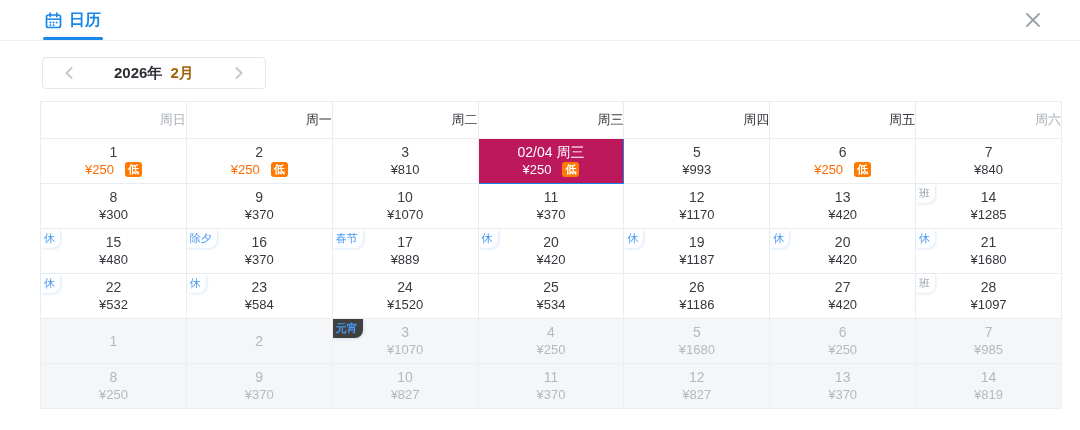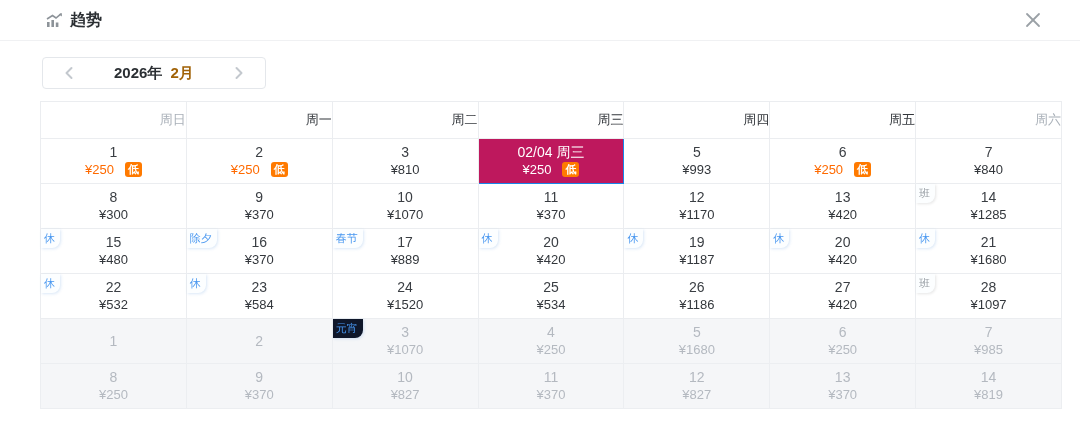--- a/index.html
+++ b/index.html
@@ -44,40 +44,44 @@
   .low-badge { background: #ff7a00; color: #fff; font-size: 11px; line-height: 15px;
     padding: 0 3px; border-radius: 3px; font-weight: 700; }
   .corner-badge { position: absolute; top: 0; left: 0; z-index: 2; font-size: 11px;
     line-height: 16px; padding: 1px 5px 2px 3px; color: #4796f0; background: #fcfeff;
     border-radius: 0 0 8px 0; box-shadow: 1px 1px 3px rgba(90,150,220,.22); }
   .corner-badge.work { color: #9aa0a6; box-shadow: 1px 1px 3px rgba(0,0,0,.10); }
   td.selected { background: #be185d; border-color: #1787ea; }
   td.selected .day-label, td.selected .price { color: #fff; }
   tr.muted td { background: #f5f6f8; border-color: #eceef1; }
   tr.muted .day-label, tr.muted .price { color: #b4b9c0; }
-  tr.muted .corner-badge { background: #0f172a; }
+  tr.muted .corner-badge { background: #404040; font-weight: bold; }
 </style>
 </head>
 <body>
 
 
 
 
 <div class="topbar">
-  <div class="tab">
+  <div class="tab active">
     <span class="ticon">
-      <svg width="18" height="17" viewBox="0 0 18 17">
-        <rect x="2" y="10" width="2.6" height="5" fill="#8d9399"></rect>
-        <rect x="6.4" y="8" width="2.6" height="7" fill="#8d9399"></rect>
-        <rect x="10.8" y="10.5" width="2.6" height="4.5" fill="#8d9399"></rect>
-        <polyline points="2,7 7.5,3.5 11,6 16,1.8" fill="none" stroke="#8d9399" stroke-width="1.6"></polyline>
-        <polygon points="16.8,1 16.9,4.4 13.8,2.2" fill="#8d9399"></polygon>
+      <svg width="17" height="17" viewBox="0 0 17 17">
+        <rect x="1.5" y="3" width="14" height="12.5" rx="2" fill="none" stroke="#1787ea" stroke-width="1.7"></rect>
+        <line x1="5.2" y1="1" x2="5.2" y2="4.6" stroke="#1787ea" stroke-width="1.7" stroke-linecap="round"></line>
+        <line x1="11.8" y1="1" x2="11.8" y2="4.6" stroke="#1787ea" stroke-width="1.7" stroke-linecap="round"></line>
+        <line x1="2" y1="7.2" x2="15" y2="7.2" stroke="#1787ea" stroke-width="1.5"></line>
+        <circle cx="5.4" cy="10.5" r="1" fill="#1787ea"></circle>
+        <circle cx="8.5" cy="10.5" r="1" fill="#1787ea"></circle>
+        <circle cx="11.6" cy="10.5" r="1" fill="#1787ea"></circle>
+        <circle cx="5.4" cy="13.2" r="1" fill="#1787ea"></circle>
+        <circle cx="8.5" cy="13.2" r="1" fill="#1787ea"></circle>
       </svg>
     </span>
-    <span>趋势</span>
+    <span>日历</span>
   </div>
   <div class="close-btn">
     <svg width="20" height="20" viewBox="0 0 20 20">
       <line x1="4" y1="4" x2="16" y2="16" stroke="#9aa0a6" stroke-width="1.8" stroke-linecap="round"></line>
       <line x1="16" y1="4" x2="4" y2="16" stroke="#9aa0a6" stroke-width="1.8" stroke-linecap="round"></line>
     </svg>
   </div>
 </div>
 
 <div class="month-nav">

